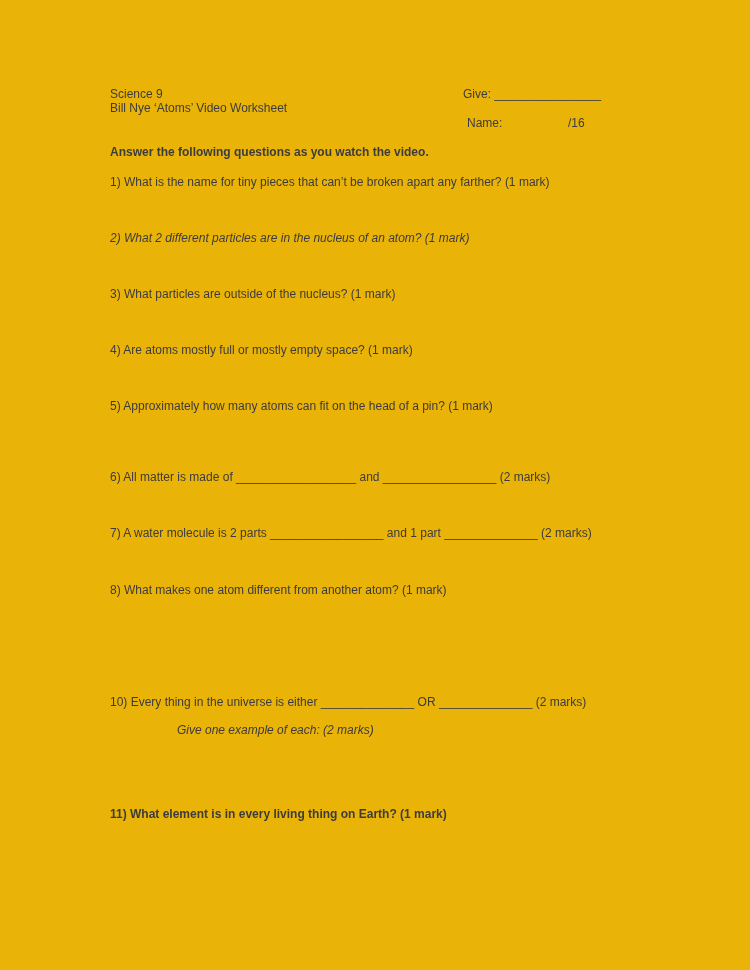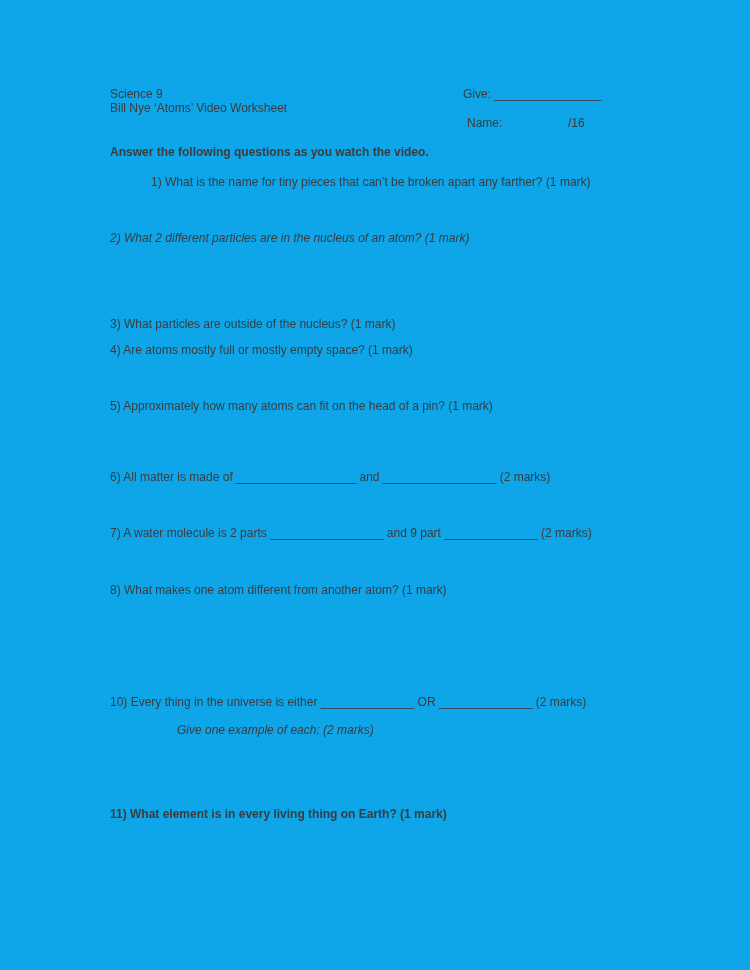--- a/index.html
+++ b/index.html
@@ -4,41 +4,41 @@
 <style>
   html, body {
     margin: 0;
     padding: 0;
     background: #ffffff;
   }
   .page {
     position: relative;
     width: 750px;
     height: 970px;
-    background: #0ea5e9;
+    background: #eab308;
     font-family: "Liberation Sans", "DejaVu Sans", sans-serif;
     font-size: 12px;
     line-height: 14px;
     color: #3c3c3c;
     overflow: hidden;
   }
   .abs { position: absolute; white-space: nowrap; }
   .header-left { left: 110px; top: 87px; }
   .name-row    { left: 463px; top: 87px; }
   .mark-label  { left: 467px; top: 116px; }
   .mark-total  { left: 568px; top: 116px; }
   .instructions {
     left: 110px; top: 145px;
     font-weight: bold;
   }
   .q  { left: 110px; }
   .q-followup { left: 177px; font-style: italic; }
-  .t-q1  { top: 175px; margin-left: 41px; }
+  .t-q1  { top: 175px; }
   .t-q2  { top: 231px; font-style: italic; }
-  .t-q3  { top: 287px; margin-top: 30px; }
+  .t-q3  { top: 287px; }
   .t-q4  { top: 343px; }
   .t-q5  { top: 399px; }
   .t-q6  { top: 470px; }
   .t-q7  { top: 526px; }
   .t-q8  { top: 583px; }
   .t-q9  { top: 639px; }
   .t-q10 { top: 695px; }
   .t-q10f{ top: 723px; }
   .t-q11 { top: 807px; font-weight: bold; }
   .header-line { display: block; }
@@ -62,19 +62,19 @@
   <span class="abs mark-total">/16</span>
 
   <span class="abs instructions">Answer the following questions as you watch the video.</span>
 
   <span class="abs q t-q1">1) What is the name for tiny pieces that can’t be broken apart any farther? (1 mark)</span>
   <span class="abs q t-q2">2) What 2 different particles are in the nucleus of an atom? (1 mark)</span>
   <span class="abs q t-q3">3) What particles are outside of the nucleus? (1 mark)</span>
   <span class="abs q t-q4">4) Are atoms mostly full or mostly empty space? (1 mark)</span>
   <span class="abs q t-q5">5) Approximately how many atoms can fit on the head of a pin? (1 mark)</span>
   <span class="abs q t-q6">6) All matter is made of __________________ and _________________ (2 marks)</span>
-  <span class="abs q t-q7">7) A water molecule is 2 parts _________________ and 9 part ______________ (2 marks)</span>
+  <span class="abs q t-q7">7) A water molecule is 2 parts _________________ and 1 part ______________ (2 marks)</span>
   <span class="abs q t-q8">8) What makes one atom different from another atom? (1 mark)</span>
   <span class="abs q t-q10">10) Every thing in the universe is either ______________ OR ______________ (2 marks)</span>
   <span class="abs q-followup abs t-q10f">Give one example of each: (2 marks)</span>
   <span class="abs q t-q11">11) What element is in every living thing on Earth? (1 mark)</span>
 
 </div>
 
 </body></html>

